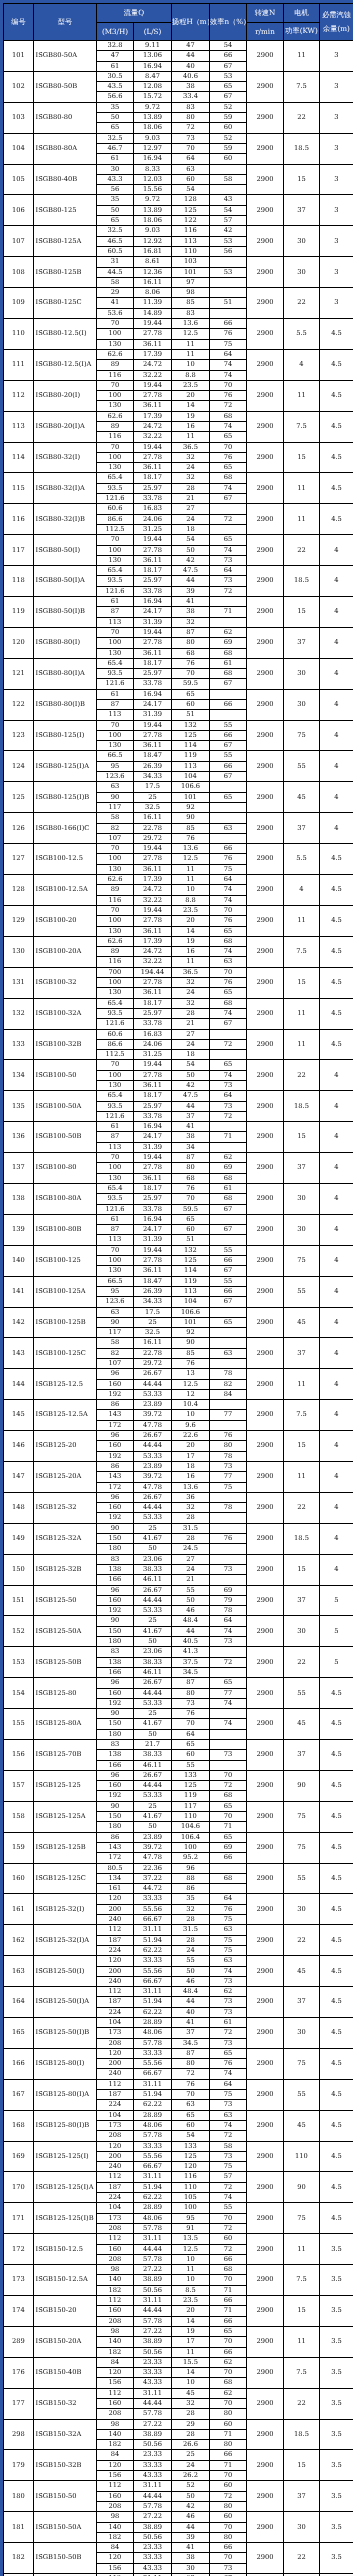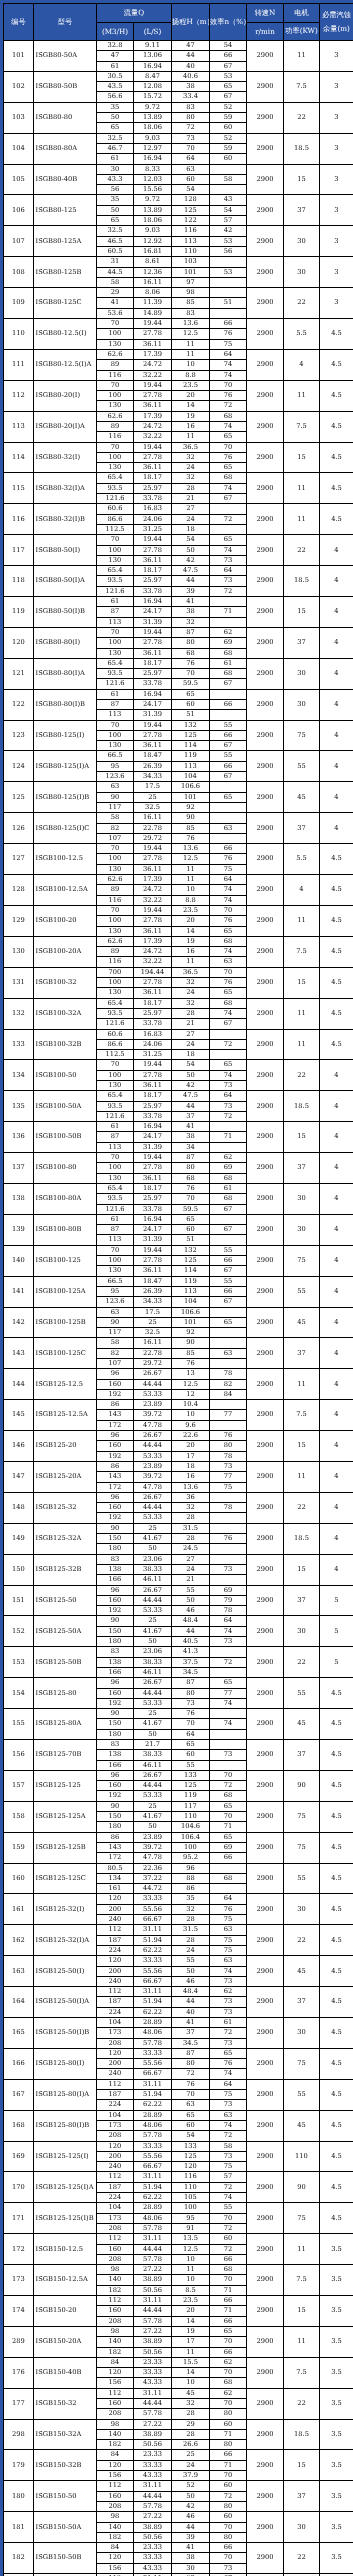--- a/index.html
+++ b/index.html
@@ -640,21 +640,21 @@
           <td>65</td>
         </tr>
         <tr>
           <td>117</td>
           <td>32.5</td>
           <td>92</td>
           <td></td>
         </tr>
         <tr>
           <td rowspan="3">126</td>
-          <td rowspan="3" class="model">ISGB80-125(I)C</td>
+          <td rowspan="3" class="model">ISGB80-166(I)C</td>
           <td>58</td>
           <td>16.11</td>
           <td>90</td>
           <td></td>
           <td rowspan="3">2900</td>
           <td rowspan="3">37</td>
           <td rowspan="3">4</td>
         </tr>
         <tr>
           <td>82</td>
@@ -1877,21 +1877,21 @@
         </tr>
         <tr>
           <td>120</td>
           <td>33.33</td>
           <td>24</td>
           <td>71</td>
         </tr>
         <tr>
           <td>156</td>
           <td>43.33</td>
-          <td>37.9</td>
+          <td>26.2</td>
           <td>70</td>
         </tr>
         <tr>
           <td rowspan="3">180</td>
           <td rowspan="3" class="model">ISGB150-50</td>
           <td>112</td>
           <td>31.11</td>
           <td>52</td>
           <td>60</td>
           <td rowspan="3">2900</td>

